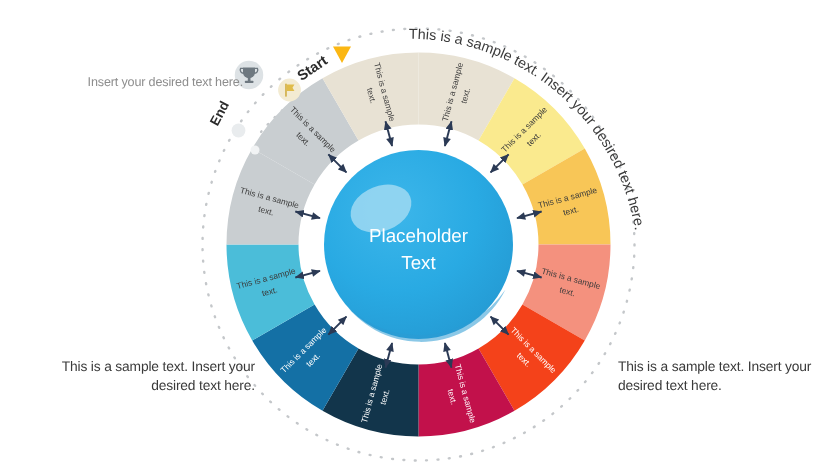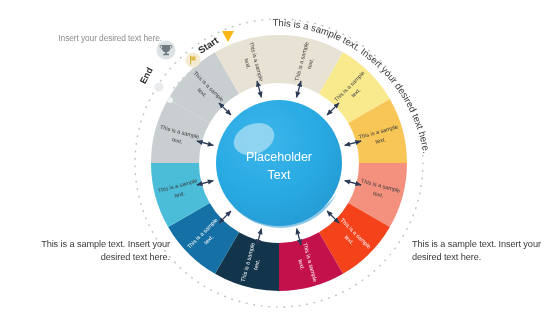--- a/index.html
+++ b/index.html
@@ -23,21 +23,21 @@
   .side-text {
     position: absolute;
     font-family: "Liberation Sans", sans-serif;
     font-size: 9.2px;
     line-height: 13px;
     color: #3a3a3a;
     letter-spacing: -0.1px;
   }
   #text-top-left {
     left: 52px;
-    top: 32px;
+    top: 48px;
     width: 110px;
     text-align: right;
     color: #8d8d8d;
     font-size: 8.4px;
     line-height: 12px;
   }
   #text-bottom-left {
     left: 20px;
     top: 238px;
     width: 150px;

